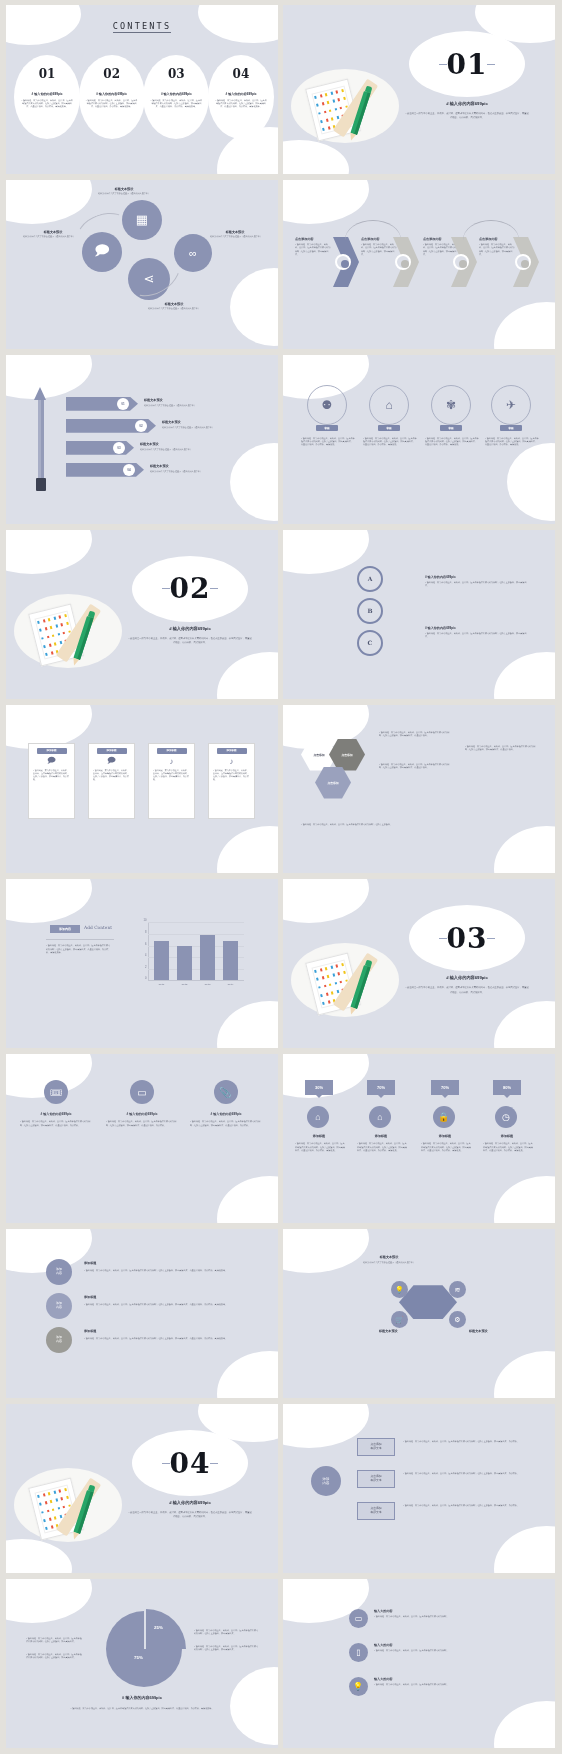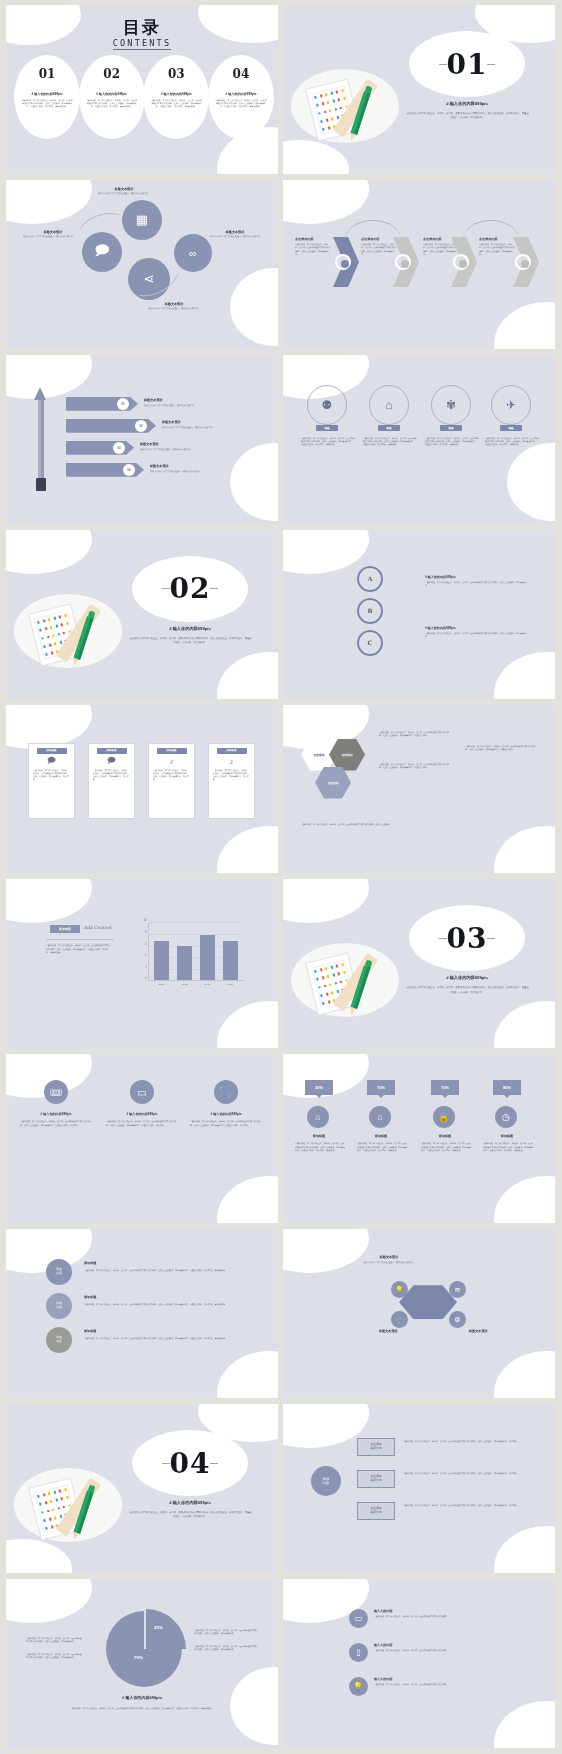--- a/index.html
+++ b/index.html
@@ -177,21 +177,20 @@
 </head>
 <body>
 
 <div class="grid">
 
   <div class="slide">
     <div class="blob tl2"></div>
     <div class="blob tr"></div>
     <div class="blob br"></div>
     <div class="s1-title">
-      <div class="zh">目录</div>
       <div class="en">CONTENTS</div>
     </div>
     <div class="s1-circles">
       <div class="s1-c">
         <div class="num">01</div>
         <div class="h"># 输入你的内容699pic</div>
         <div class="p"># 摄图网是一家为中小微企业、自媒体、设计师、运营者等提供各类素材的网站，包括子正版摄图、插画高清图片、商量设计物图、办公模板、高清视频等。</div>
       </div>
       <div class="s1-c">
         <div class="num">02</div>

